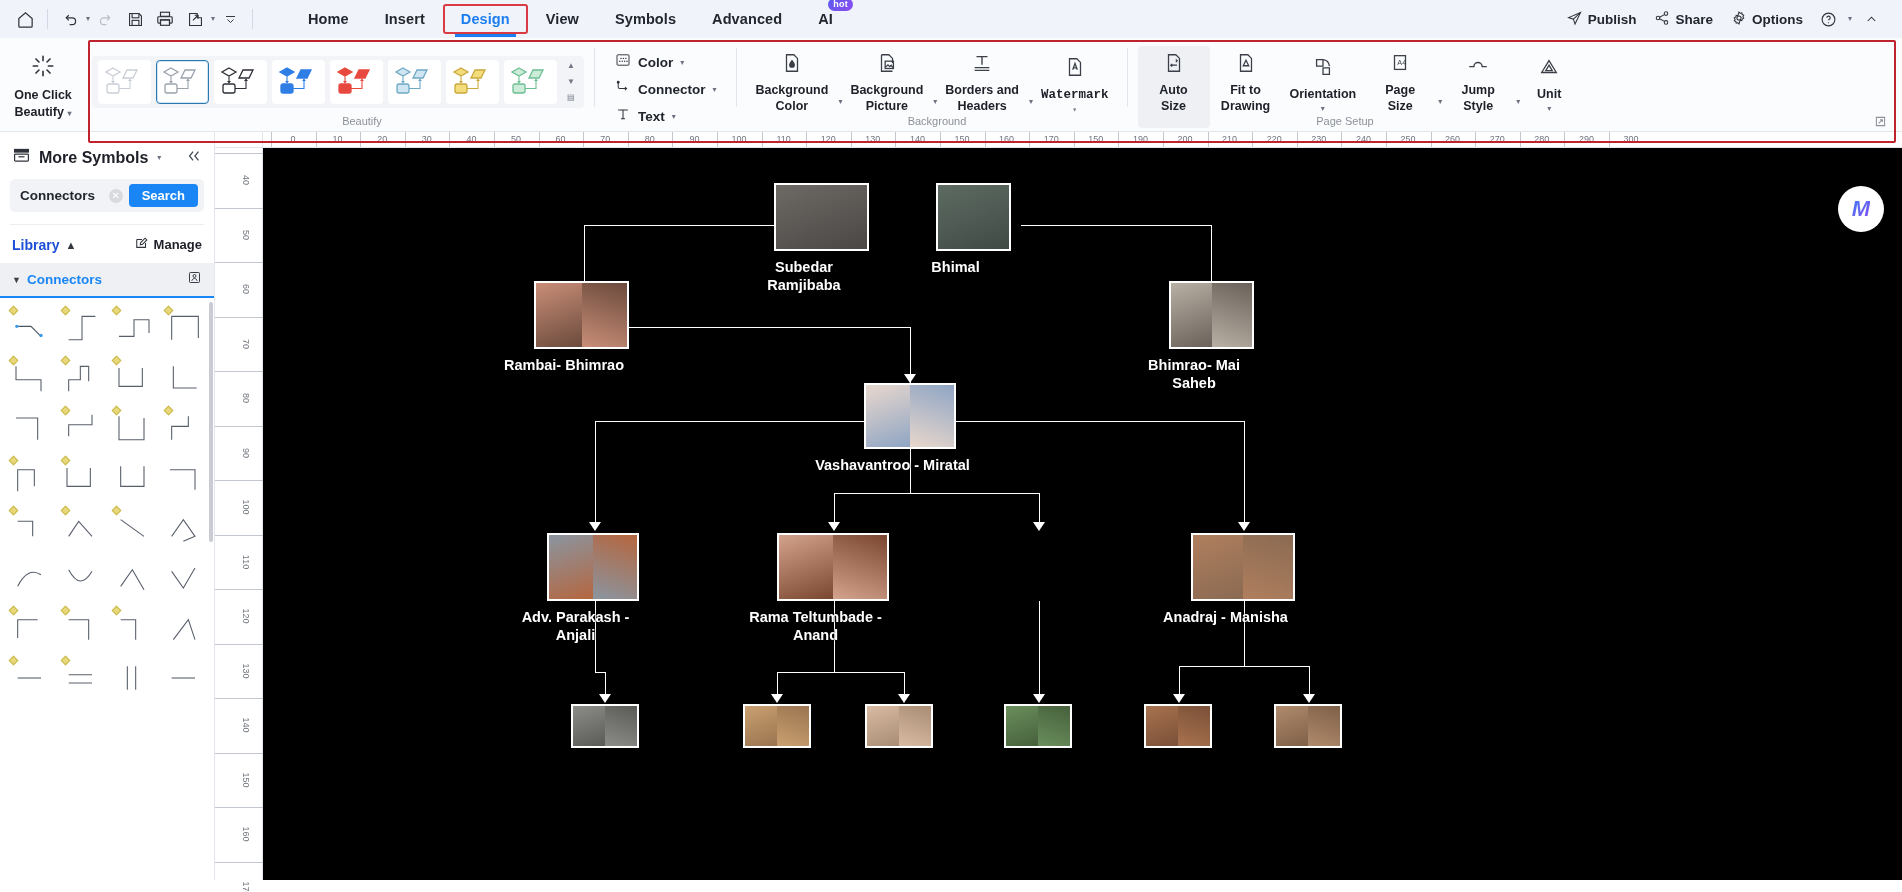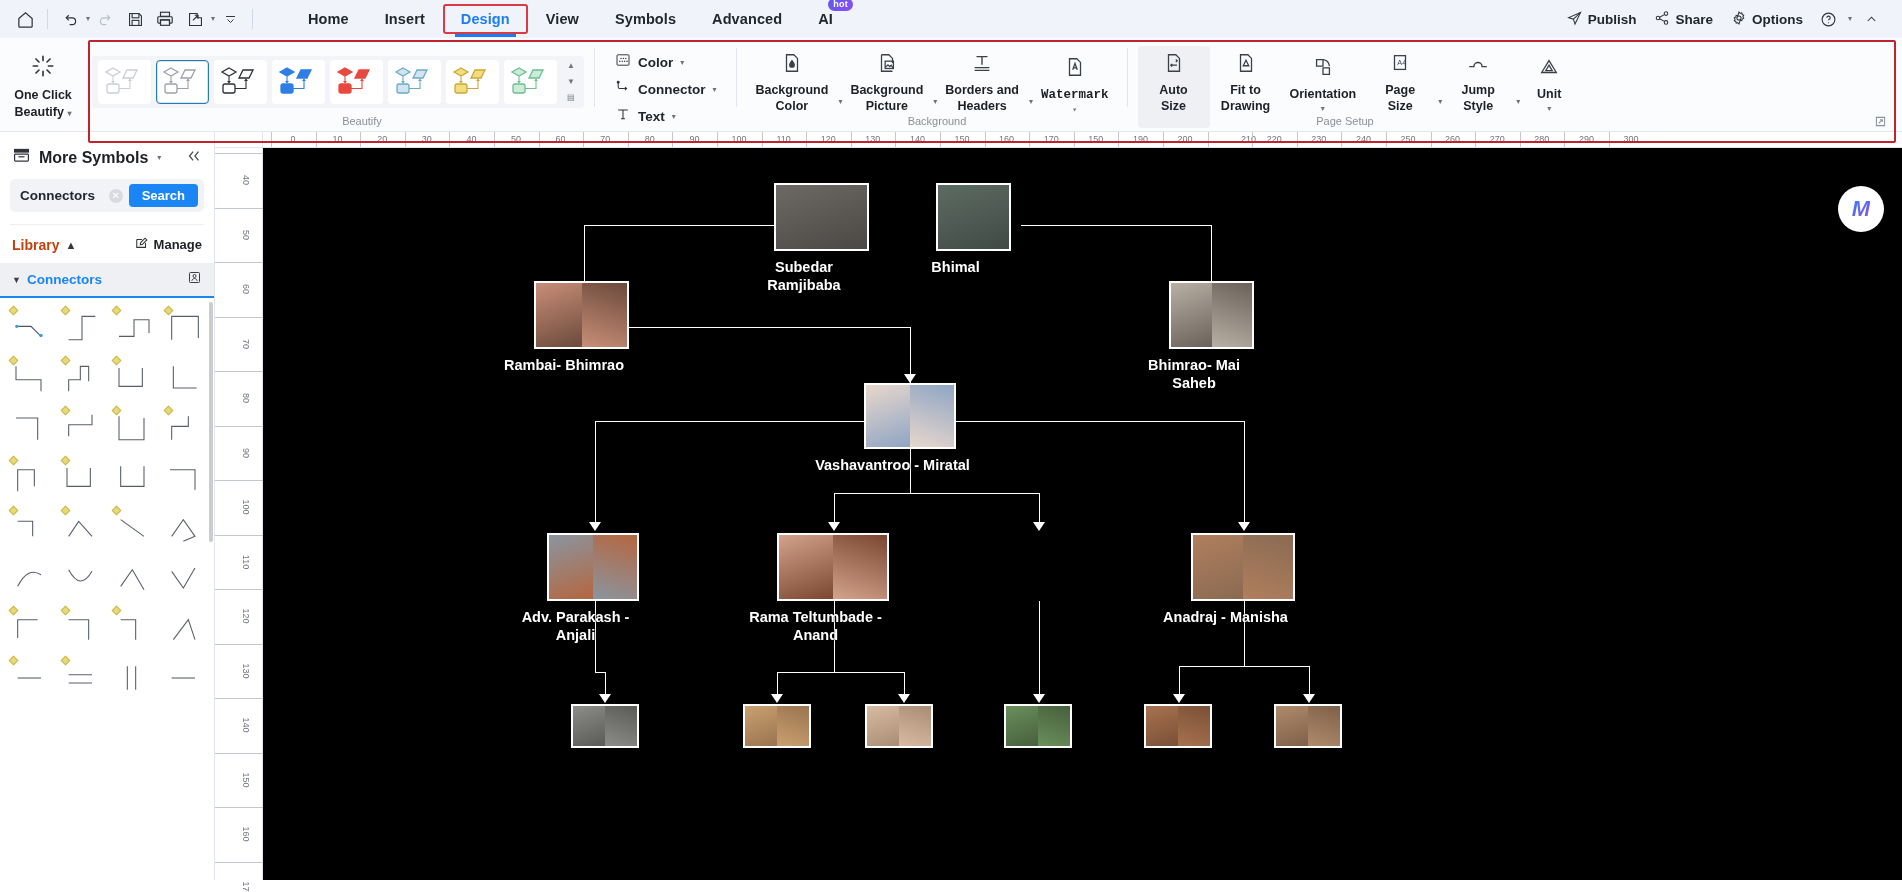--- a/index.html
+++ b/index.html
@@ -169,21 +169,21 @@
   }
   .search-btn {
     background:#1a86f5; color:#fff; font-size:13px; font-weight:bold;
     padding: 4px 13px; border-radius:4px; cursor:pointer; border:none;
     font-family:"Liberation Sans",sans-serif;
   }
   .sb-divider { height:1px; background:#eceef2; margin: 12px 10px 0; }
   .lib-row {
     display:flex; align-items:center; padding: 11px 12px 10px;
   }
-  .lib-row .t { font-size:14px; font-weight:bold; color:#c2410c; }
+  .lib-row .t { font-size:14px; font-weight:bold; color:#1d4ed8; }
   .lib-row .chev { font-size:11px; margin-left:6px; color:#33373f; }
   .manage { margin-left:auto; display:flex; align-items:center; gap:5px;
             font-size:13px; font-weight:bold; color:#1d2028; cursor:pointer; }
   .cat-row {
     display:flex; align-items:center; gap:6px;
     background:#eef0f4; padding: 7px 12px; cursor:pointer;
   }
   .cat-row .tri { font-size: 9px; color:#3b3f48; }
   .cat-row .t { font-size:13.5px; font-weight:bold; color:#1a86f5; }
   .cat-row .ico { margin-left:auto; color:#3b3f48; }
@@ -952,21 +952,21 @@
         <div class="tlab" style="left: 743.6px;">160</div>
         <div class="tick" style="left: 766.2px;"></div>
         <div class="tlab" style="left: 788.2px;">170</div>
         <div class="tick" style="left: 810.8px;"></div>
         <div class="tlab" style="left: 832.8px;">150</div>
         <div class="tick" style="left: 855.4px;"></div>
         <div class="tlab" style="left: 877.4px;">190</div>
         <div class="tick" style="left: 900px;"></div>
         <div class="tlab" style="left: 922px;">200</div>
         <div class="tick" style="left: 944.6px;"></div>
-        <div class="tlab" style="left: 966.6px; margin-left: 19px;">210</div>
+        <div class="tlab" style="left: 966.6px;">210</div>
         <div class="tick" style="left: 989.2px;"></div>
         <div class="tlab" style="left: 1011.2px;">220</div>
         <div class="tick" style="left: 1033.8px;"></div>
         <div class="tlab" style="left: 1055.8px;">230</div>
         <div class="tick" style="left: 1078.4px;"></div>
         <div class="tlab" style="left: 1100.4px;">240</div>
         <div class="tick" style="left: 1123px;"></div>
         <div class="tlab" style="left: 1145px;">250</div>
         <div class="tick" style="left: 1167.6px;"></div>
         <div class="tlab" style="left: 1189.6px;">260</div>

